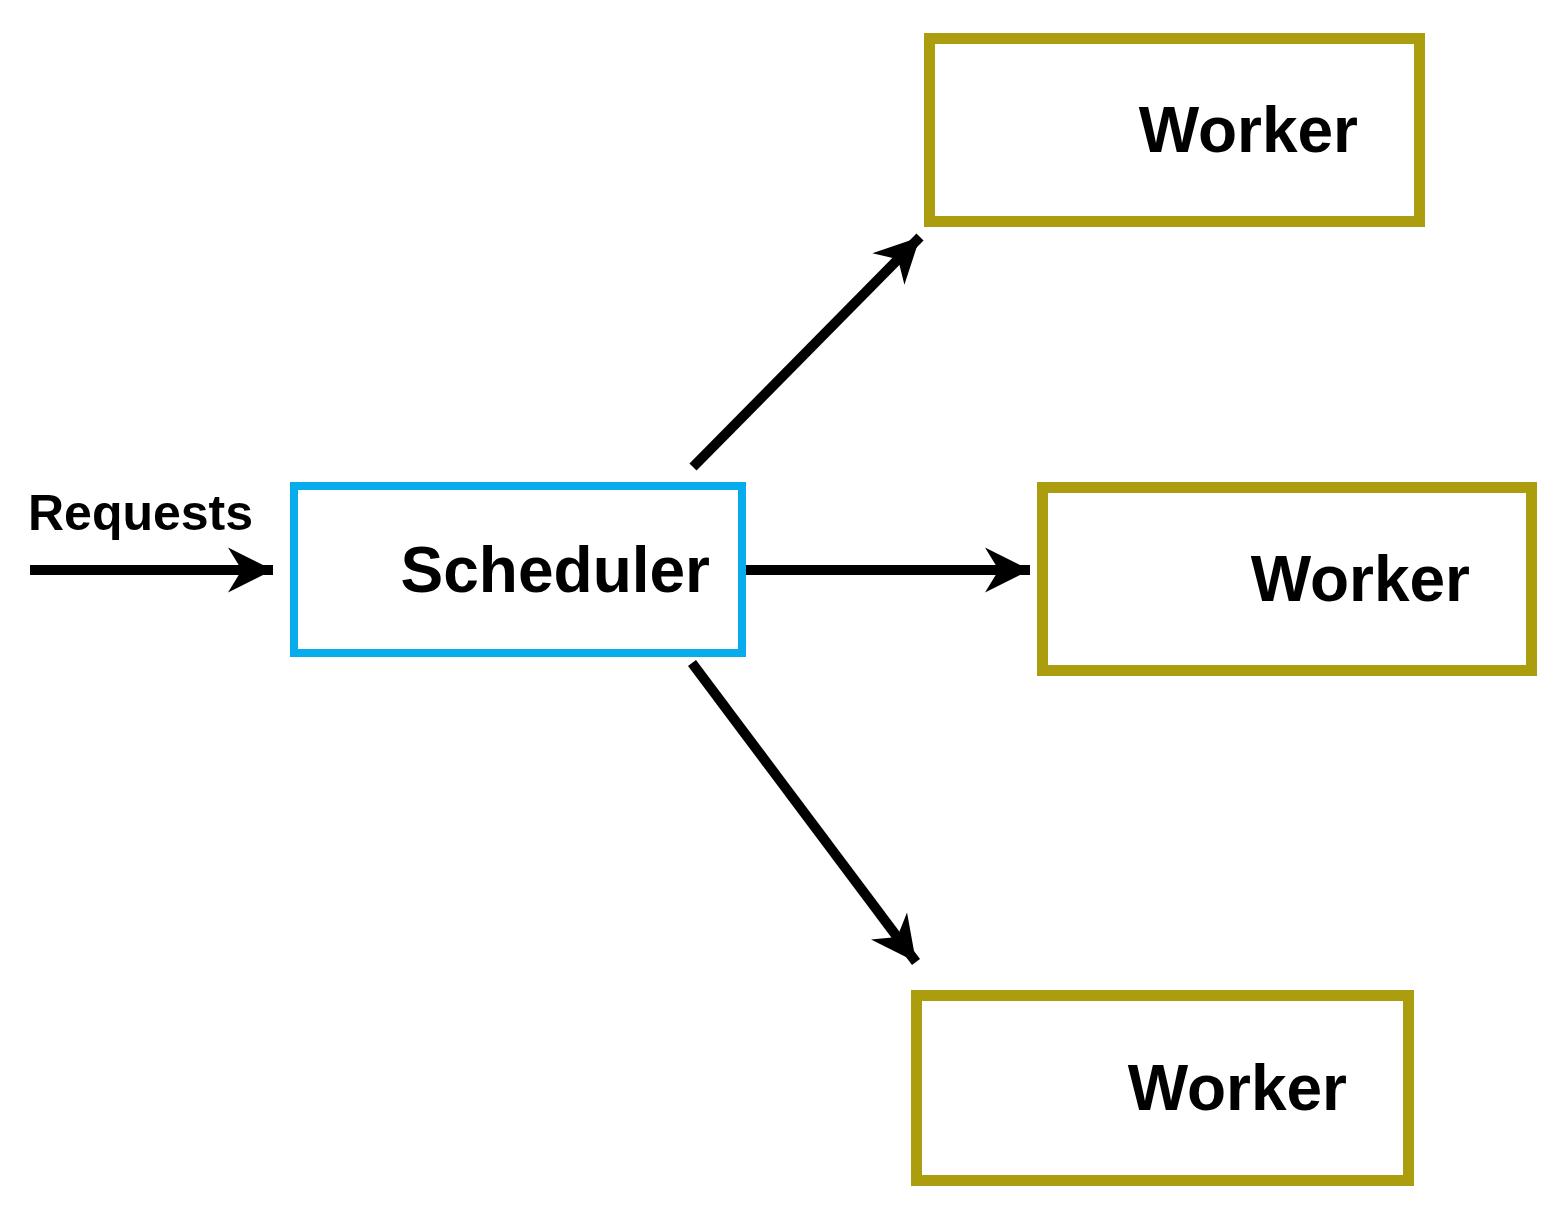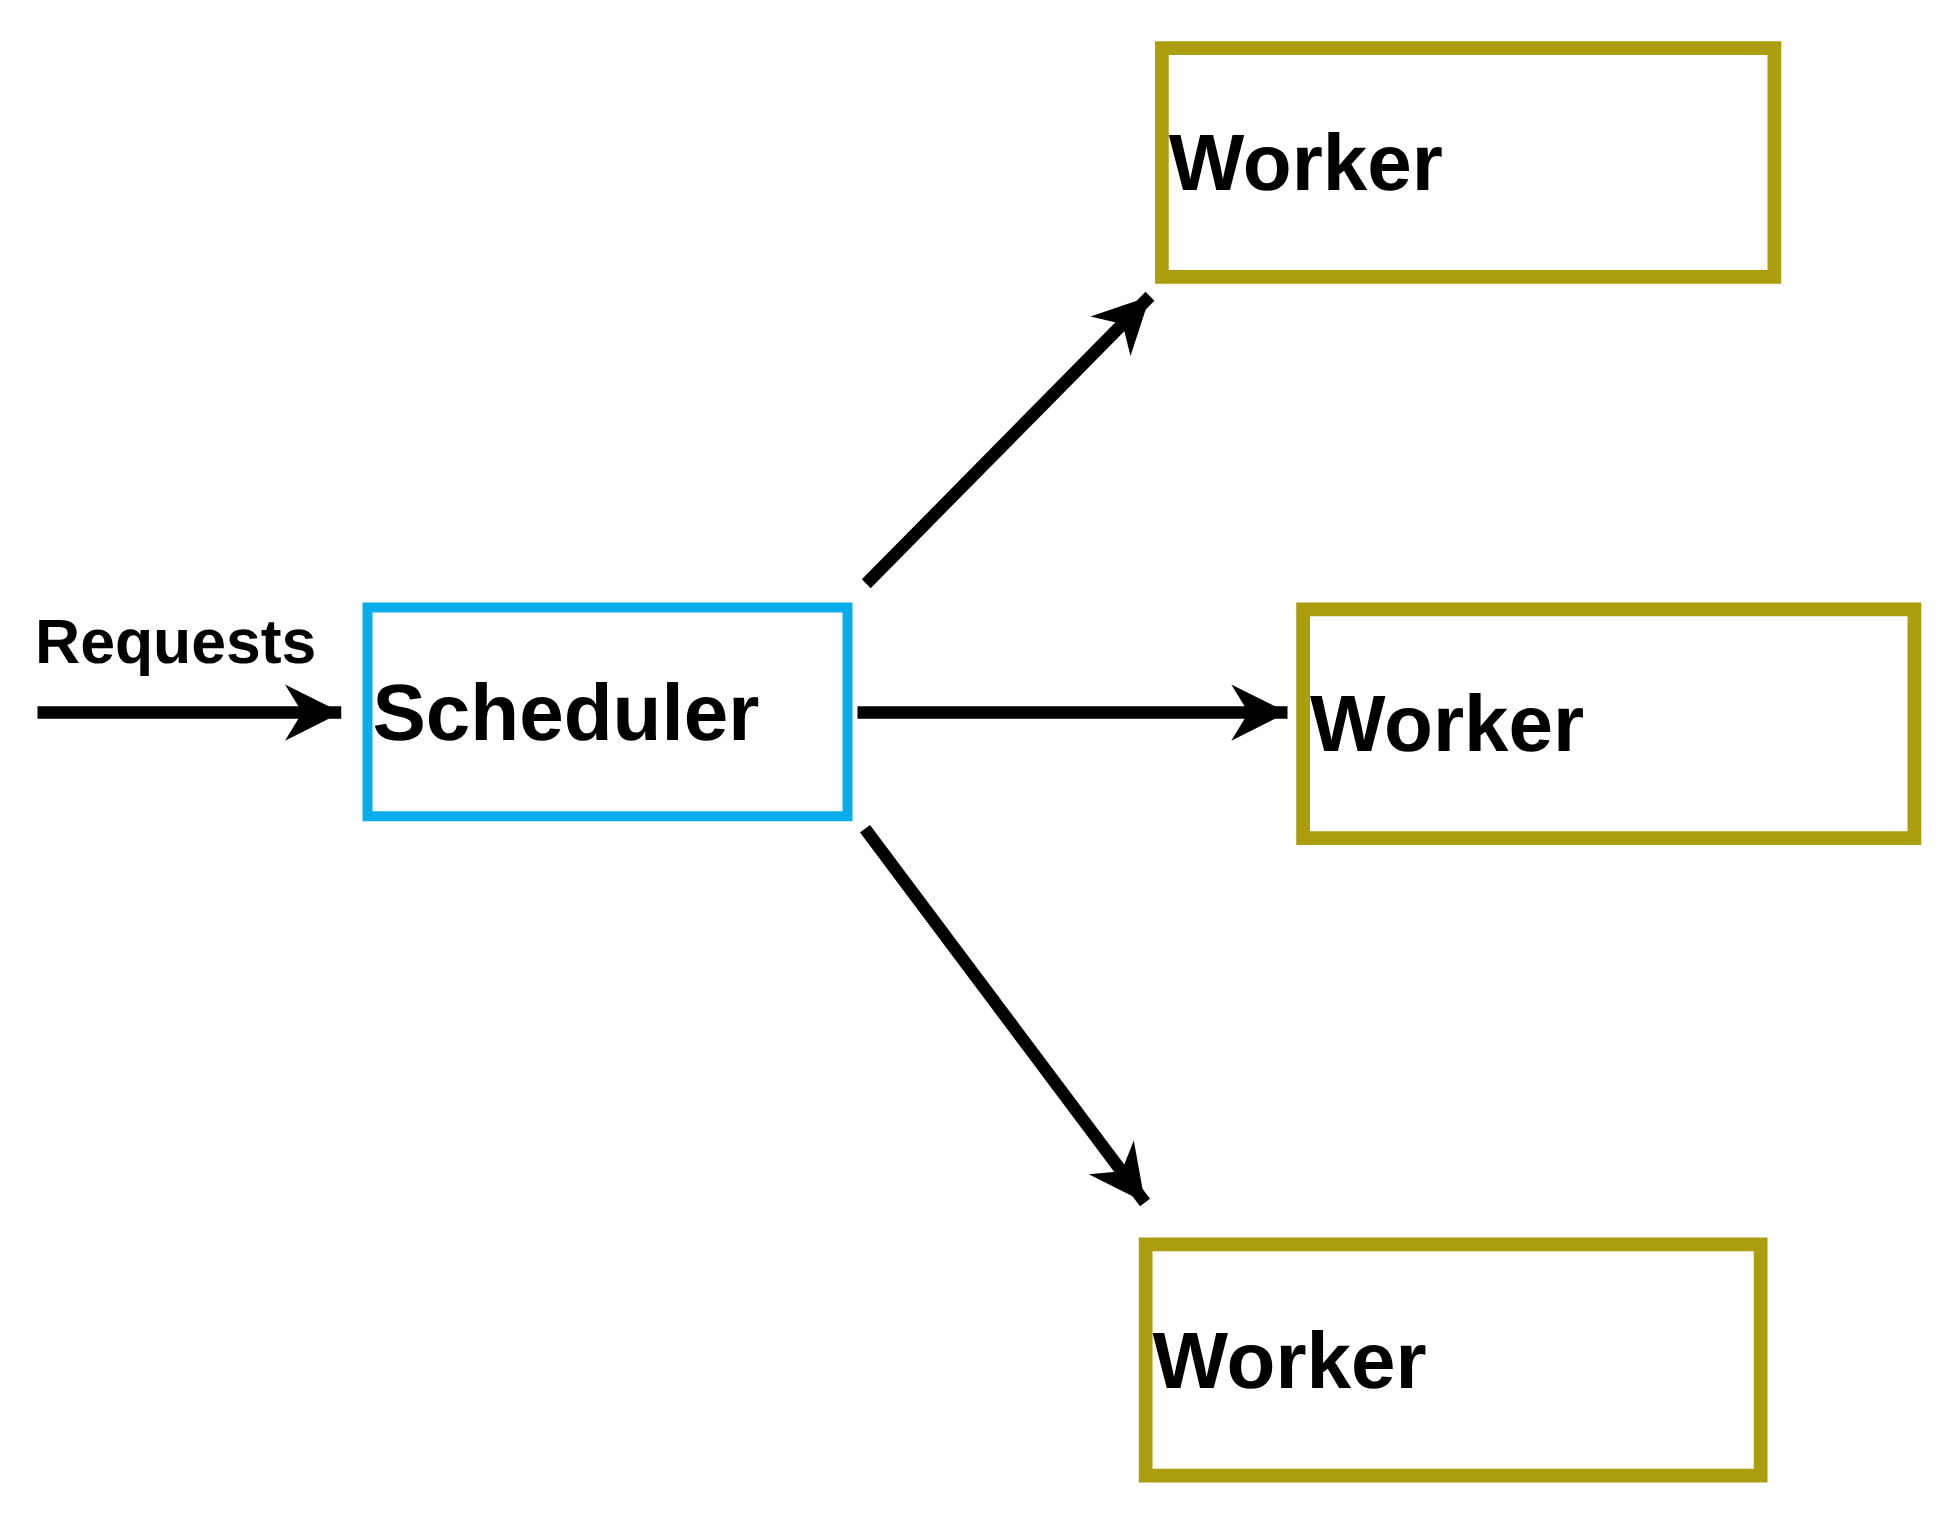--- a/index.html
+++ b/index.html
@@ -18,31 +18,31 @@
   }
   .canvas {
     position: relative;
     width: 1563px; height: 1216px;
     background: var(--bg-color);
   }
   .node {
     position: absolute;
     display: flex;
     align-items: center;
-    justify-content: flex-start;
+    justify-content: flex-end;
     background: var(--bg-color);
     color: var(--text-color);
     font-weight: bold;
     font-size: 64px;
     line-height: 1;
     white-space: nowrap;
   }
   .scheduler-box {
     left: 290px; top: 482px;
-    width: 392px; height: 175px;
+    width: 456px; height: 175px;
     border: 8px solid var(--scheduler-border);
     padding-right: 28px;
   }
   .worker-box {
     border: 11px solid var(--worker-border);
     padding-right: 56px;
   }
   .worker-top    { left: 924px;  top: 33px;   width: 501px; height: 194px; }
   .worker-middle { left: 1037px; top: 482px;  width: 500px; height: 194px; }
   .worker-bottom { left: 911px;  top: 990px;  width: 503px; height: 196px; }

